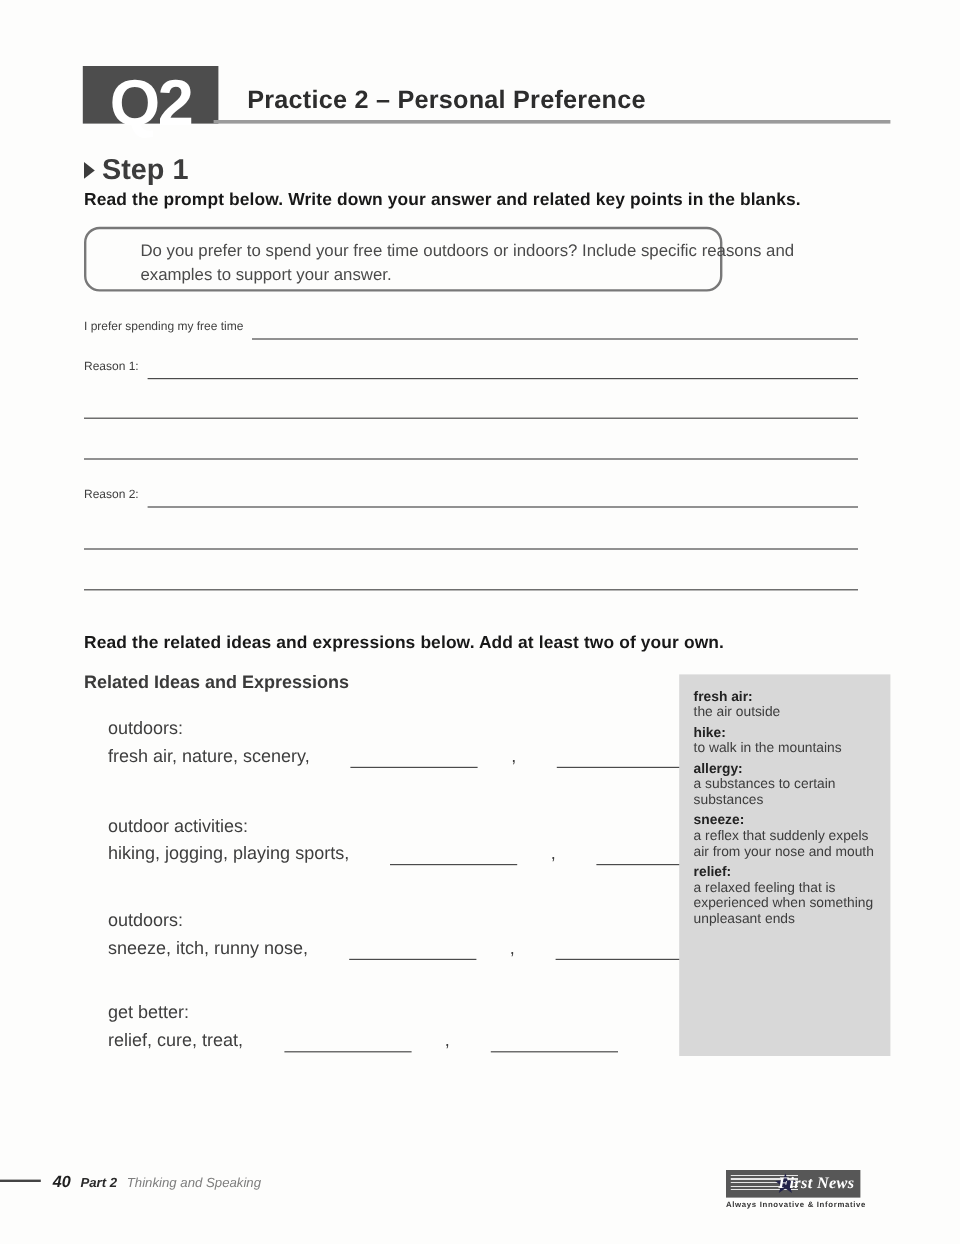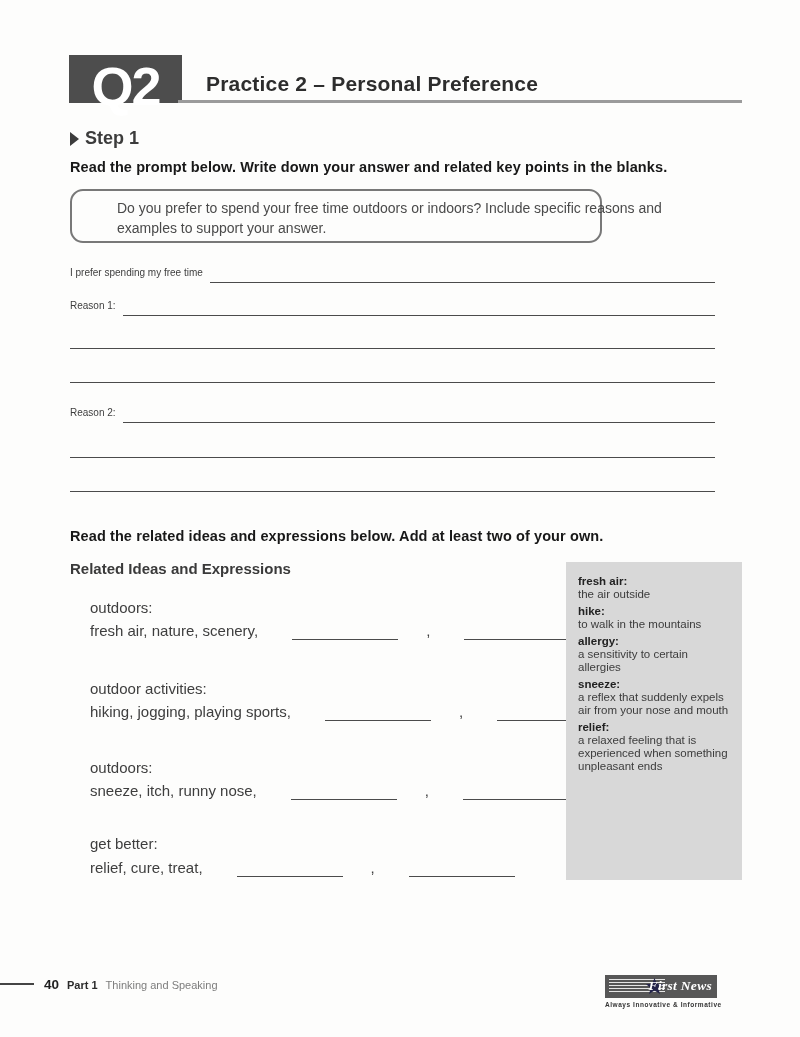--- a/index.html
+++ b/index.html
@@ -50,21 +50,21 @@
   .step {
     position:absolute; left:70px; top:128px;
     display:flex; align-items:center; gap:6px;
   }
   .step-arrow {
     width:0; height:0;
     border-left:9px solid #3c3c3c;
     border-top:7px solid transparent;
     border-bottom:7px solid transparent;
   }
-  .step-label { font-size:18px; font-weight:700; color:#3c3c3c; }
+  .step-label { font-size:24px; font-weight:700; color:#3c3c3c; }
 
   .instruction {
     position:absolute; left:70px;
     font-size:14.5px; font-weight:700; color:#181818;
     letter-spacing:0.1px;
   }
   .instruction-1 { top:159px; }
   .instruction-2 { top:528px; }
 
   
@@ -135,21 +135,21 @@
     font-size:11.5px; color:#3c3c3c; line-height:13px;
   }
 
   
   .footer-rule {
     position:absolute; left:0; top:983px;
     width:34px; height:2px; background:#444444;
   }
   .footer-left {
     position:absolute; left:44px; top:977px;
-    display:flex; align-items:center; gap:8px;
+    display:flex; align-items:flex-end; gap:8px;font-style:italic;
   }
   .footer-pagenum { font-size:13.5px; font-weight:700; color:#1f1f1f; }
   .footer-part { font-size:11px; font-weight:700; color:#2b2b2b; }
   .footer-part-title { font-size:11px; color:#7d7d7d; }
 
   .logo-box {
     position:absolute; left:605px; top:975px;
     width:112px; height:23px;
     background:var(--logo-bg);
   }
@@ -269,36 +269,36 @@
     <div class="vocab-entry">
       <div class="vocab-term">fresh air:</div>
       <div class="vocab-def">the air outside</div>
     </div>
     <div class="vocab-entry">
       <div class="vocab-term">hike:</div>
       <div class="vocab-def">to walk in the mountains</div>
     </div>
     <div class="vocab-entry">
       <div class="vocab-term">allergy:</div>
-      <div class="vocab-def">a sensitivity to certain allergies</div>
+      <div class="vocab-def">a substances to certain substances</div>
     </div>
     <div class="vocab-entry">
       <div class="vocab-term">sneeze:</div>
       <div class="vocab-def">a reflex that suddenly expels air from your nose and mouth</div>
     </div>
     <div class="vocab-entry">
       <div class="vocab-term">relief:</div>
       <div class="vocab-def">a relaxed feeling that is experienced when something unpleasant ends</div>
     </div>
   </div>
 
   <div class="footer-rule"></div>
   <div class="footer-left">
     <span class="footer-pagenum">40</span>
-    <span class="footer-part">Part 1</span>
+    <span class="footer-part">Part 2</span>
     <span class="footer-part-title">Thinking and Speaking</span>
   </div>
 
   <div class="logo-box">
     <span class="logo-stripes"></span>
     <svg class="logo-star" viewBox="0 0 20 20">
       <path d="M10 1 L12.4 7.2 L19 7.6 L13.8 11.6 L15.8 18 L10 14.2 L4.2 18 L6.2 11.6 L1 7.6 L7.6 7.2 Z" fill="#24244a"></path>
     </svg>
     <span class="logo-name">First News</span>
   </div>

